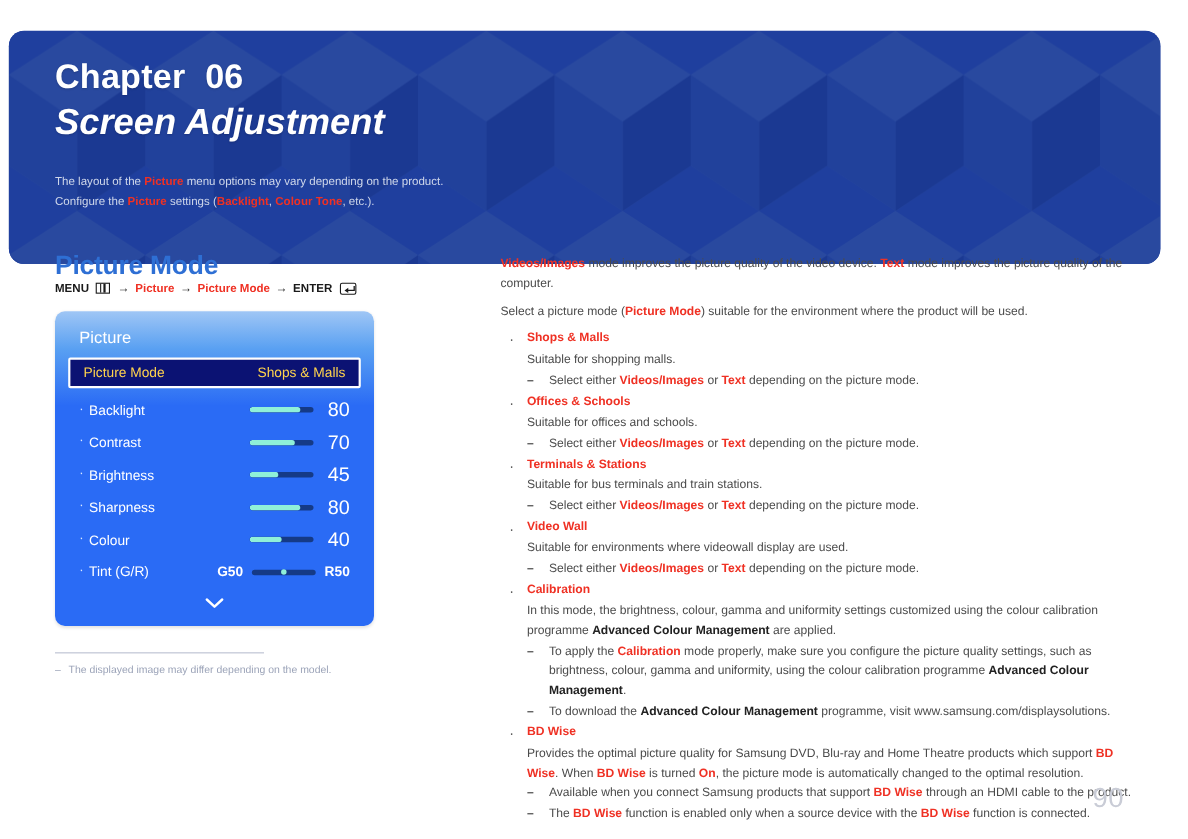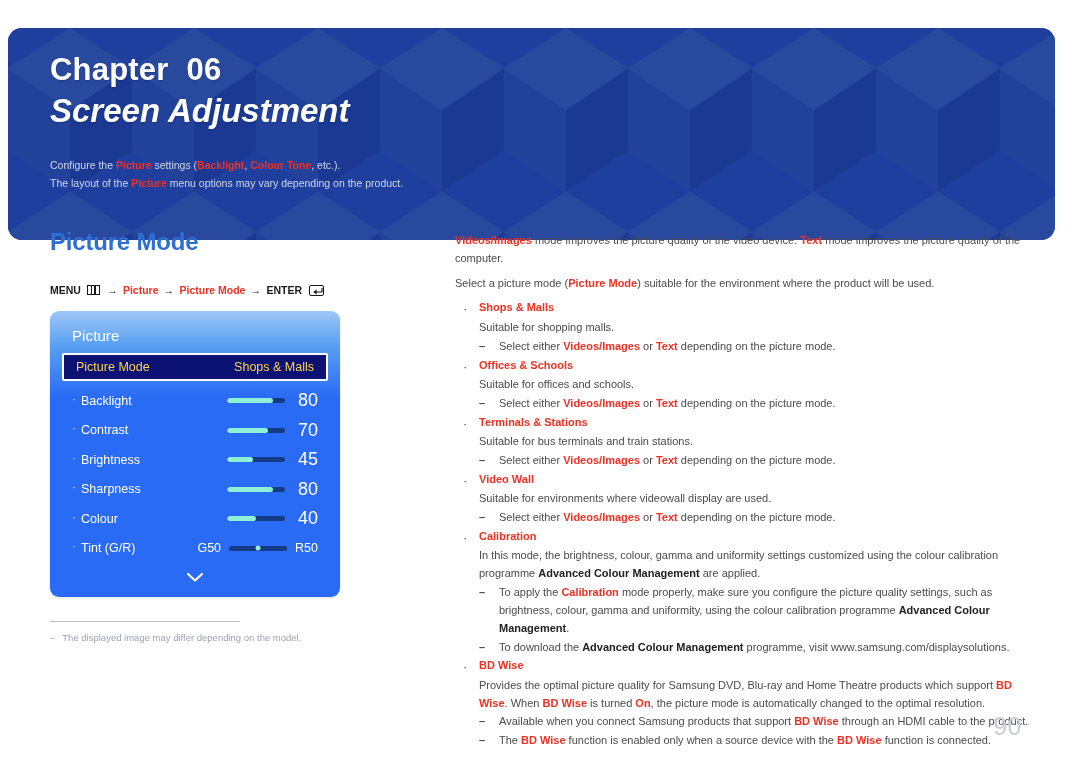--- a/index.html
+++ b/index.html
@@ -83,21 +83,20 @@
   .section-heading {
     color: #2e6fd4;
     font-size: 24px;
     font-weight: bold;
     margin: 0 0 0 0;
     letter-spacing: -0.2px;
   }
 
   
   .menu-path {
-    margin-top: 28px;
     font-size: 10.5px;
     font-weight: bold;
     color: #1a1a1a;
     display: flex;
     align-items: center;
     gap: 4px;
     white-space: nowrap;
   }
   .menu-path .red { color: #ef3124; }
   .menu-path .arrow { font-weight: normal; font-size: 11px; padding: 0 1px; }
@@ -198,20 +197,21 @@
   .osd-row .val {
     color: #ffffff;
     font-size: 18px;
     width: 22px;
     text-align: right;
   }
   .tint-row { padding-right: 12px; }
   .tint-left, .tint-right {
     color: #ffffff;
     font-size: 12.5px;
+    font-weight: bold;
   }
   .tint-bar {
     position: relative;
     width: 58px; height: 5px;
     background: #153a86;
     border-radius: 3px;
     margin: 0 8px;
   }
   .tint-bar .knob {
     position: absolute;
@@ -330,24 +330,24 @@
     </svg>
 
     <div class="banner-inner">
       <div class="chapter-line">
         <span>Chapter</span><span class="num">06</span>
       </div>
       <div class="chapter-title">Screen Adjustment</div>
 
       <div class="banner-desc">
         <div>
+          <span>The layout of the </span><span class="hl">Picture</span><span> menu options may vary depending on the product.</span>
+        </div>
+        <div>
           <span>Configure the </span><span class="hl">Picture</span><span> settings (</span><span class="hl">Backlight</span><span>, </span><span class="hl">Colour Tone</span><span>, etc.).</span>
-        </div>
-        <div>
-          <span>The layout of the </span><span class="hl">Picture</span><span> menu options may vary depending on the product.</span>
         </div>
       </div>
     </div>
   </div>
 
   <div class="content">
 
     <div class="col-left">
 
       <h2 class="section-heading">Picture Mode</h2>

